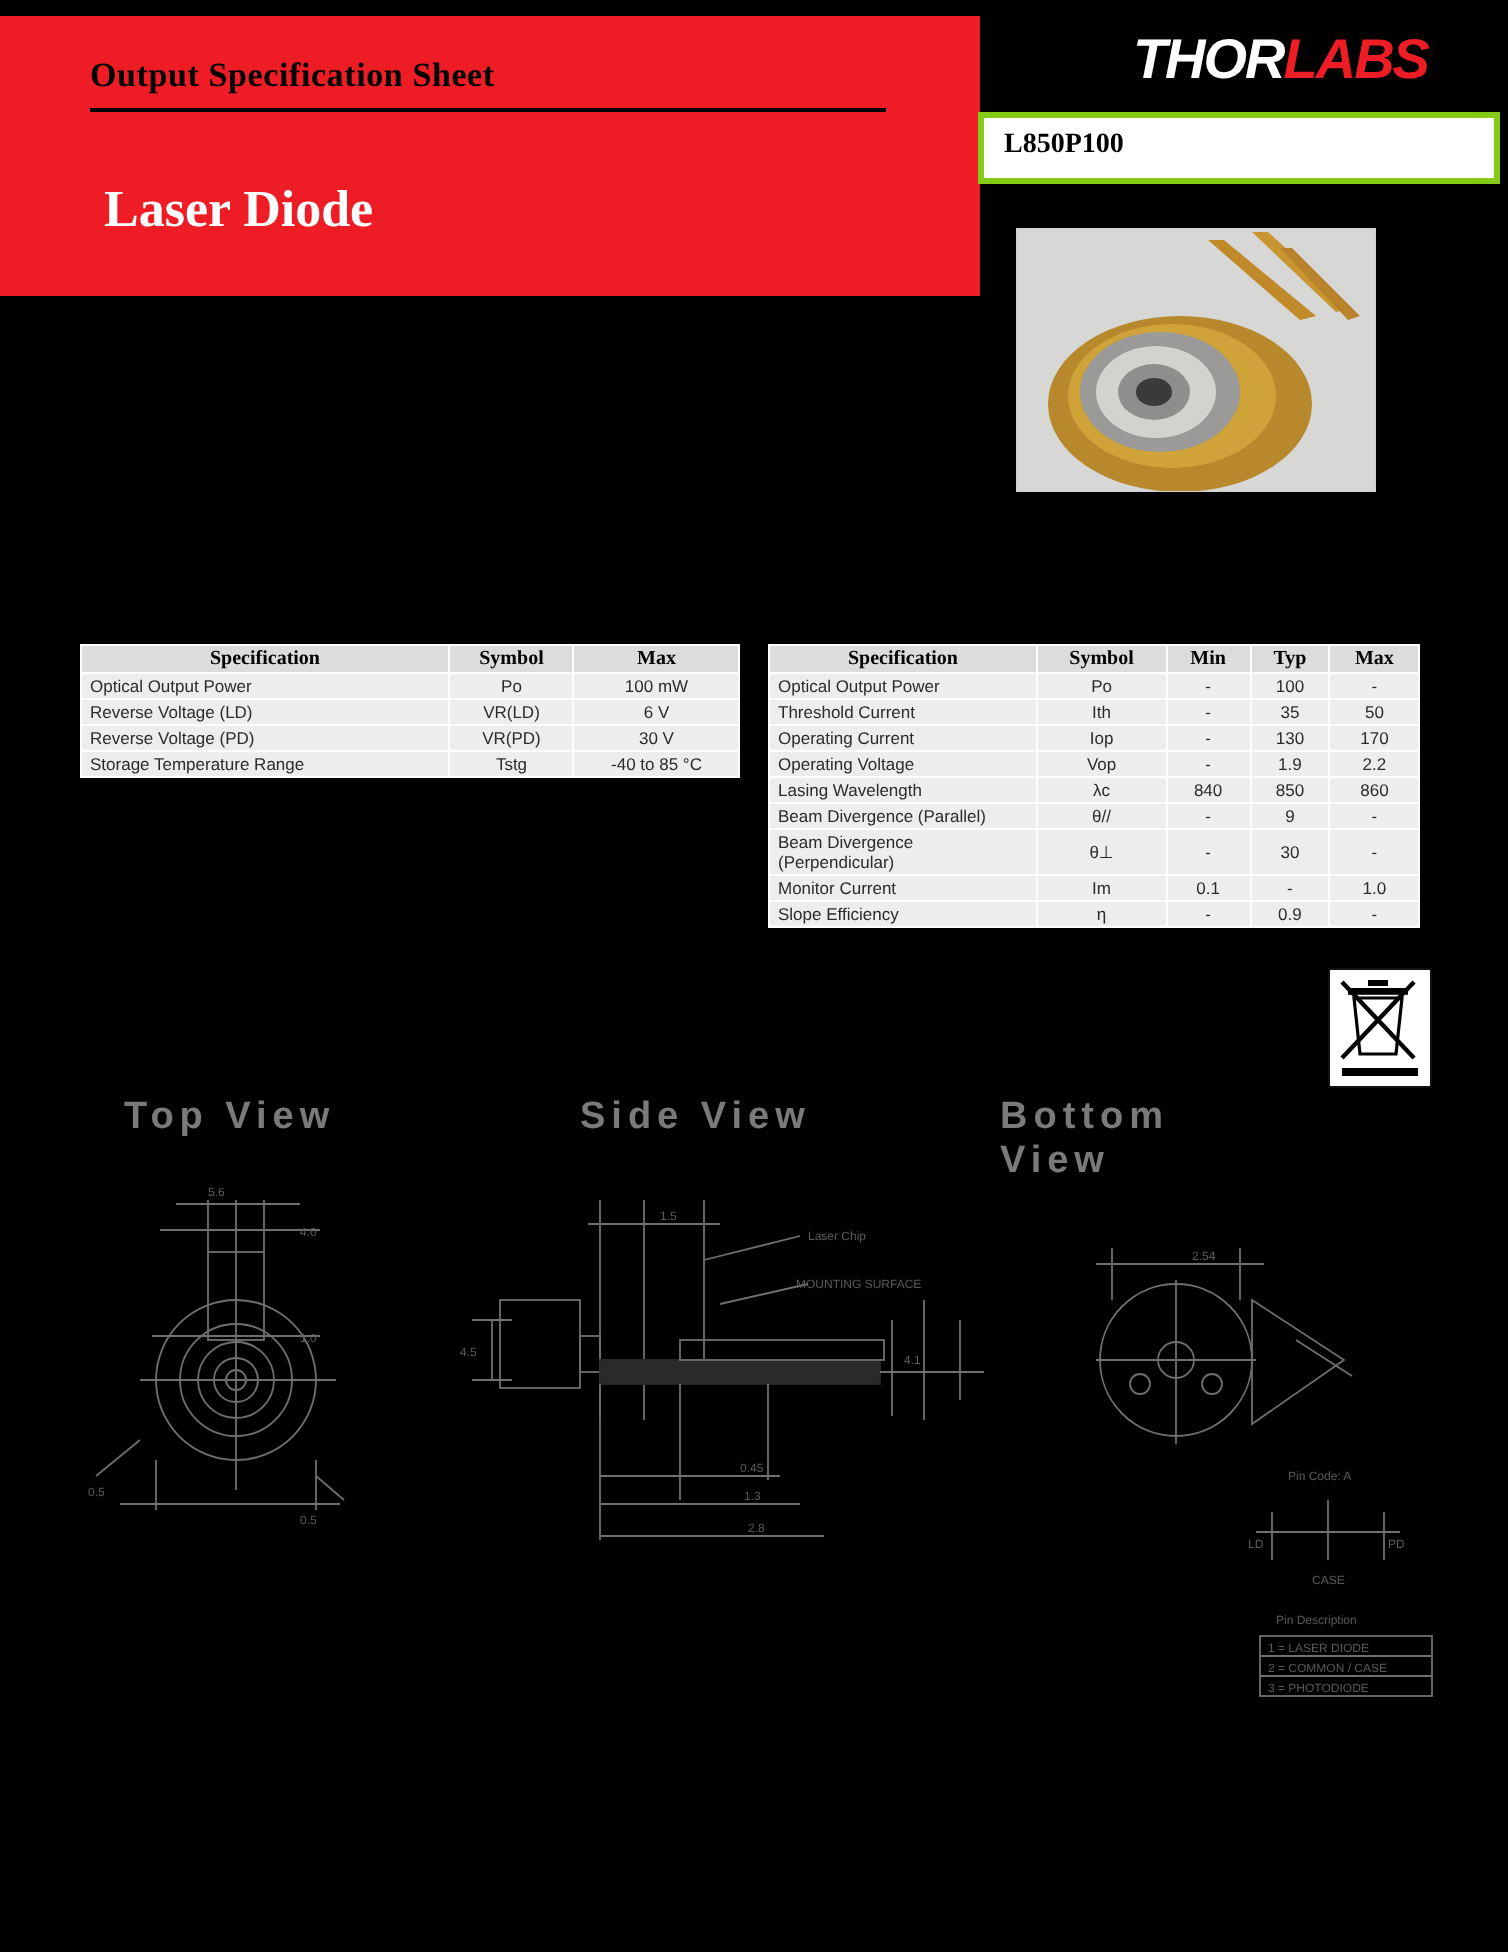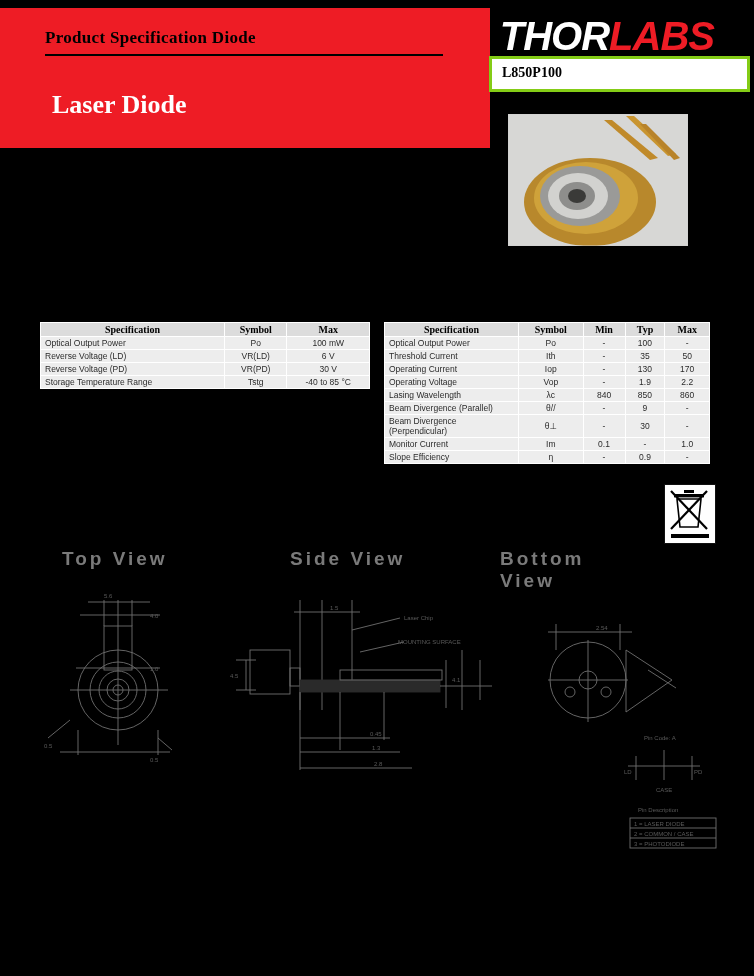--- a/index.html
+++ b/index.html
@@ -28,21 +28,21 @@
   .red-header .subtitle{
     position:absolute;left:52px;top:82px;
     font-family:"Liberation Serif", serif;
     font-weight:bold;font-size:26px;color:#fff;
   }
 
   
   .logo{
     position:absolute;right:40px;top:14px;
     font-family:"Liberation Sans", sans-serif;
-    font-weight:bold;font-style:italic;font-size:40px;
+    font-weight:bold;font-style:italic;font-size:28px;
     letter-spacing:-1px;
     color:#fff;
     white-space:nowrap;
   }
   .logo .red{color:#ee1c25;}
   .logo .wht{color:#ffffff;}
 
   
   .partbox{
     position:absolute;left:489px;top:56px;width:255px;height:30px;
@@ -134,21 +134,21 @@
     position:absolute;right:18px;top:14px;
     font-size:7.5px;color:#ffffff;font-style:italic;text-align:right;
   }
 </style>
 </head>
 <body>
 
 <div class="page">
 
   <div class="red-header">
-    <div class="title">Product Specification Diode</div>
+    <div class="title">Output Specification Sheet</div>
     <div class="hdr-rule"></div>
     <div class="subtitle">Laser Diode</div>
   </div>
 
   <div class="logo">
     <span class="wht">THOR</span><span class="red">LABS</span>
   </div>
 
   <div class="partbox">
     <span>L850P100</span>

